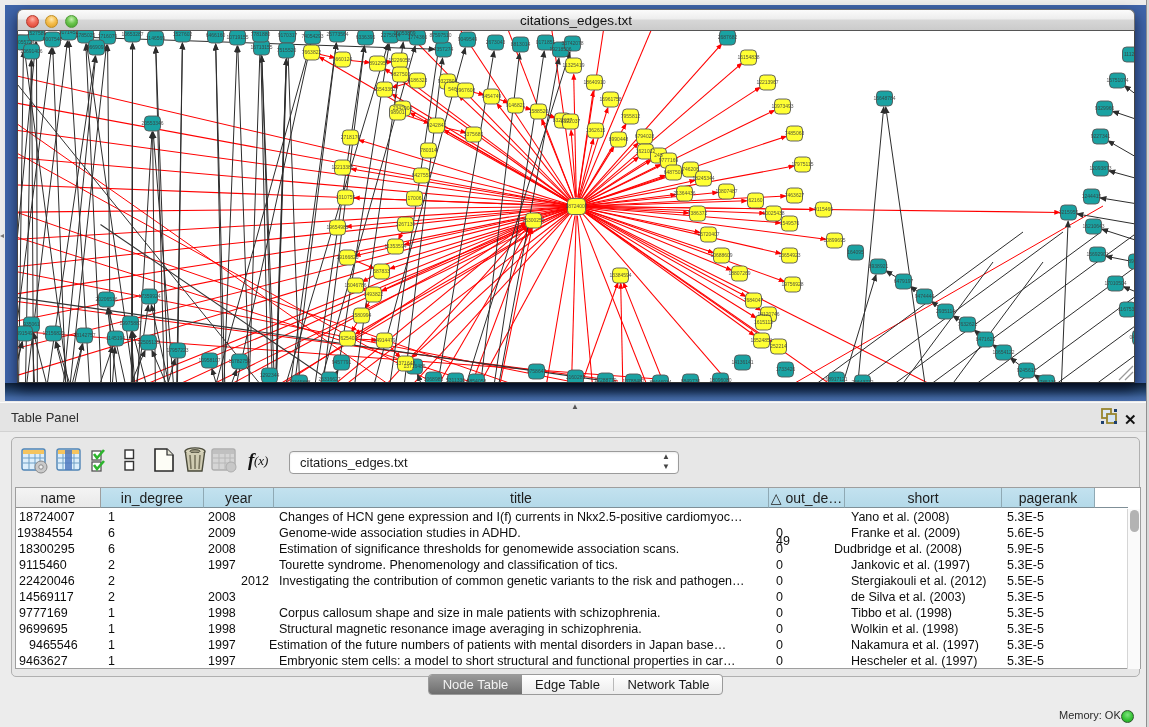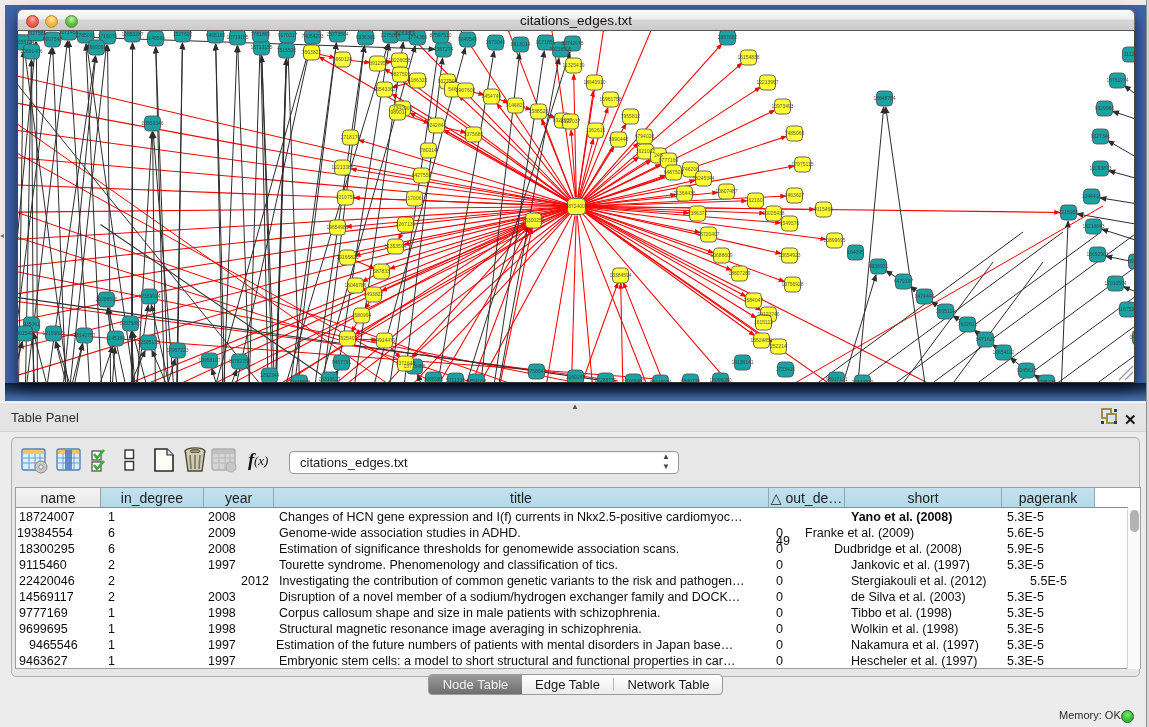--- a/index.html
+++ b/index.html
@@ -760,30 +760,30 @@
     <div class="hdr" style="left:829px;width:157px;">short</div>
     <div class="hdr" style="left:986px;width:93px;">pagerank</div>
     <div class="hdr" style="left:1079px;width:33px;background:#fff;border-right:none;"></div>
     <div class="rows">
         <div class="row" style="top:0px;width:1110px;">
           <span class="cell" style="left:3px;width:82px;">18724007</span>
           <span class="cell" style="left:92px;width:95px;">1</span>
           <span class="cell" style="left:192px;width:62px;">2008</span>
           <span class="cell" style="left:263px;width:490px;">Changes of HCN gene expression and I(f) currents in Nkx2.5-positive cardiomyoc…</span>
           <span class="cell" style="left:760px;width:40px;margin-top:24px;">49</span>
-          <span class="cell" style="left:835px;width:152px;font-weight:bold;">Yano et al. (2008)</span>
+          <span class="cell" style="left:835px;width:152px;">Yano et al. (2008)</span>
           <span class="cell" style="left:991px;width:90px;">5.3E-5</span>
         </div>
       <div class="row" style="top:16px;width:1110px;">
           <span class="cell" style="left:1px;width:82px;">19384554</span>
           <span class="cell" style="left:92px;width:95px;">6</span>
           <span class="cell" style="left:192px;width:62px;">2009</span>
           <span class="cell" style="left:263px;width:490px;">Genome-wide association studies in ADHD.</span>
           <span class="cell" style="left:760px;width:40px;">0</span>
-          <span class="cell" style="left:789px;width:152px;">Franke et al. (2009)</span>
+          <span class="cell" style="left:835px;width:152px;">Franke et al. (2009)</span>
           <span class="cell" style="left:991px;width:90px;">5.6E-5</span>
         </div>
       <div class="row" style="top:32px;width:1110px;">
           <span class="cell" style="left:3px;width:82px;">18300295</span>
           <span class="cell" style="left:92px;width:95px;">6</span>
           <span class="cell" style="left:192px;width:62px;">2008</span>
           <span class="cell" style="left:263px;width:490px;">Estimation of significance thresholds for genomewide association scans.</span>
           <span class="cell" style="left:760px;width:40px;">0</span>
           <span class="cell" style="left:818px;width:152px;">Dudbridge et al. (2008)</span>
           <span class="cell" style="left:991px;width:90px;">5.9E-5</span>
@@ -797,27 +797,26 @@
           <span class="cell" style="left:835px;width:152px;">Jankovic et al. (1997)</span>
           <span class="cell" style="left:991px;width:90px;">5.3E-5</span>
         </div>
       <div class="row" style="top:64px;width:1110px;">
           <span class="cell" style="left:3px;width:82px;">22420046</span>
           <span class="cell" style="left:92px;width:95px;">2</span>
           <span class="cell" style="left:208px;width:62px;text-align:center;">2012</span>
           <span class="cell" style="left:263px;width:490px;">Investigating the contribution of common genetic variants to the risk and pathogen…</span>
           <span class="cell" style="left:760px;width:40px;">0</span>
           <span class="cell" style="left:835px;width:152px;">Stergiakouli et al. (2012)</span>
-          <span class="cell" style="left:991px;width:90px;margin-left:23px;">5.5E-5</span>
+          <span class="cell" style="left:991px;width:90px;">5.5E-5</span>
         </div>
       <div class="row" style="top:80px;width:1110px;">
           <span class="cell" style="left:3px;width:82px;">14569117</span>
           <span class="cell" style="left:92px;width:95px;">2</span>
           <span class="cell" style="left:192px;width:62px;">2003</span>
-          <span class="cell" style="left:263px;width:490px;">Disruption of a novel member of a sodium/hydrogen exchanger family and DOCK…</span>
           <span class="cell" style="left:760px;width:40px;">0</span>
           <span class="cell" style="left:835px;width:152px;">de Silva et al. (2003)</span>
           <span class="cell" style="left:991px;width:90px;">5.3E-5</span>
         </div>
       <div class="row" style="top:96px;width:1110px;">
           <span class="cell" style="left:3px;width:82px;">9777169</span>
           <span class="cell" style="left:92px;width:95px;">1</span>
           <span class="cell" style="left:192px;width:62px;">1998</span>
           <span class="cell" style="left:263px;width:490px;">Corpus callosum shape and size in male patients with schizophrenia.</span>
           <span class="cell" style="left:760px;width:40px;">0</span>
@@ -830,21 +829,21 @@
           <span class="cell" style="left:192px;width:62px;">1998</span>
           <span class="cell" style="left:263px;width:490px;">Structural magnetic resonance image averaging in schizophrenia.</span>
           <span class="cell" style="left:760px;width:40px;">0</span>
           <span class="cell" style="left:835px;width:152px;">Wolkin et al. (1998)</span>
           <span class="cell" style="left:991px;width:90px;">5.3E-5</span>
         </div>
       <div class="row" style="top:128px;width:1110px;">
           <span class="cell" style="left:3px;width:82px;margin-left:10px;">9465546</span>
           <span class="cell" style="left:92px;width:95px;">1</span>
           <span class="cell" style="left:192px;width:62px;">1997</span>
-          <span class="cell" style="left:260px;width:490px;">Estimation of the future numbers of patients with mental disorders in Japan base…</span>
+          <span class="cell" style="left:253px;width:490px;">Estimation of the future numbers of patients with mental disorders in Japan base…</span>
           <span class="cell" style="left:760px;width:40px;">0</span>
           <span class="cell" style="left:835px;width:152px;">Nakamura et al. (1997)</span>
           <span class="cell" style="left:991px;width:90px;">5.3E-5</span>
         </div>
       <div class="row" style="top:144px;width:1110px;">
           <span class="cell" style="left:3px;width:82px;">9463627</span>
           <span class="cell" style="left:92px;width:95px;">1</span>
           <span class="cell" style="left:192px;width:62px;">1997</span>
           <span class="cell" style="left:263px;width:490px;">Embryonic stem cells: a model to short structural and functional properties in car…</span>
           <span class="cell" style="left:760px;width:40px;">0</span>

